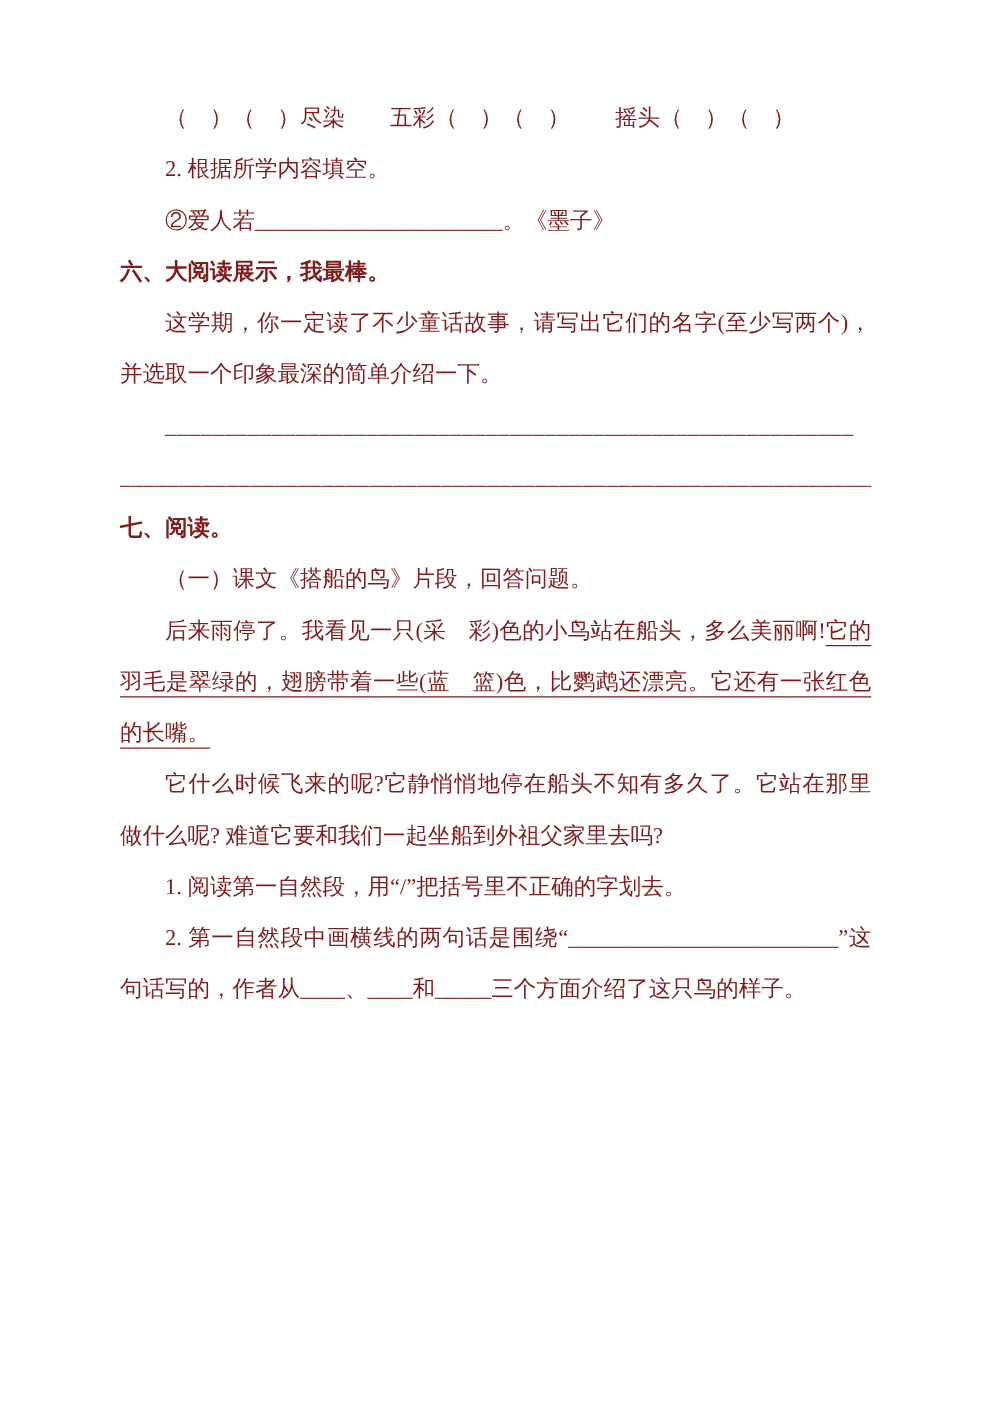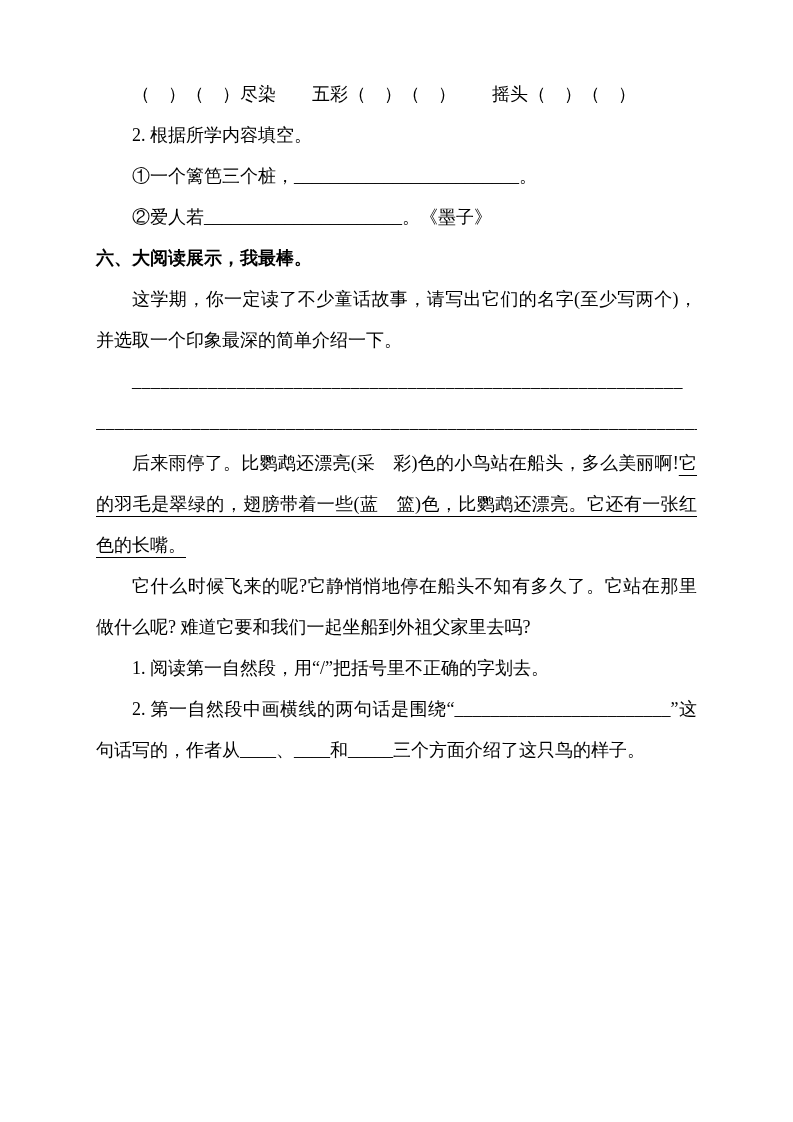--- a/index.html
+++ b/index.html
@@ -5,21 +5,21 @@
   * { margin: 0; padding: 0; box-sizing: border-box; }
   html, body { background: #ffffff; }
   body {
     width: 793px;
     font-family: "Liberation Serif", "DejaVu Serif", serif;
   }
   .page {
     width: 793px;
     min-height: 1122px;
     background: #ffffff;
-    color: #000000;
+    color: #7f1d1d;
     padding: 74px 96px 30px 96px;
     font-size: 18px;
     line-height: 41px;
   }
   .line { white-space: pre-wrap; }
   .indent { text-indent: 2em; }
   .para {
     text-align: justify;
     text-indent: 2em;
   }
@@ -35,30 +35,31 @@
     letter-spacing: 0.5px;
   }
 </style>
 </head>
 <body>
 
 <div class="page">
 
   <div class="line indent">（　）（　）尽染　　五彩（　）（　）　　摇头（　）（　）</div>
   <div class="line indent">2. 根据所学内容填空。</div>
-  <div class="line indent">①一个篱笆三个桩，_________________________。</div>
   <div class="line indent">②爱人若______________________。《墨子》</div>
 
   <div class="line heading">六、大阅读展示，我最棒。</div>
   <p class="para">这学期，你一定读了不少童话故事，请写出它们的名字(至少写两个)，并选取一个印象最深的简单介绍一下。</p>
   <div class="blank-line indent">__________________________________________________________</div>
   <div class="blank-line">_________________________________________________________________</div>
 
+  <div class="line heading">七、阅读。</div>
+  <div class="line indent">（一）课文《搭船的鸟》片段，回答问题。</div>
 
-  <p class="para"><span>后来雨停了。比鹦鹉还漂亮(采　彩)色的小鸟站在船头，多么美丽啊!</span><span class="ul-span">它的羽毛是翠绿的，翅膀带着一些(蓝　篮)色，比鹦鹉还漂亮。它还有一张红色的长嘴。</span></p>
+  <p class="para"><span>后来雨停了。我看见一只(采　彩)色的小鸟站在船头，多么美丽啊!</span><span class="ul-span">它的羽毛是翠绿的，翅膀带着一些(蓝　篮)色，比鹦鹉还漂亮。它还有一张红色的长嘴。</span></p>
 
   <p class="para">它什么时候飞来的呢?它静悄悄地停在船头不知有多久了。它站在那里做什么呢? 难道它要和我们一起坐船到外祖父家里去吗?</p>
 
 
   <div class="line indent">1. 阅读第一自然段，用“/”把括号里不正确的字划去。</div>
 
   <p class="para">2. 第一自然段中画横线的两句话是围绕“________________________”这句话写的，作者从____、____和_____三个方面介绍了这只鸟的样子。</p>
 
 </div>
 

